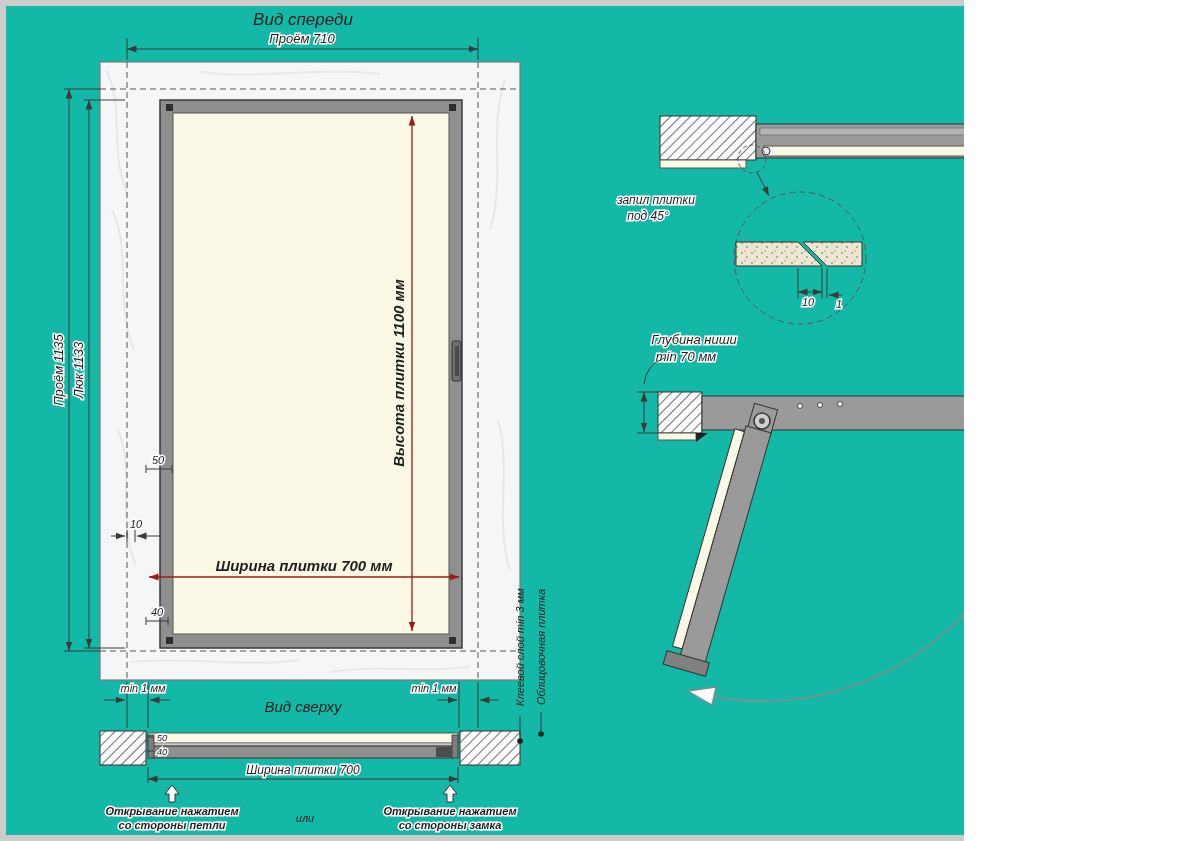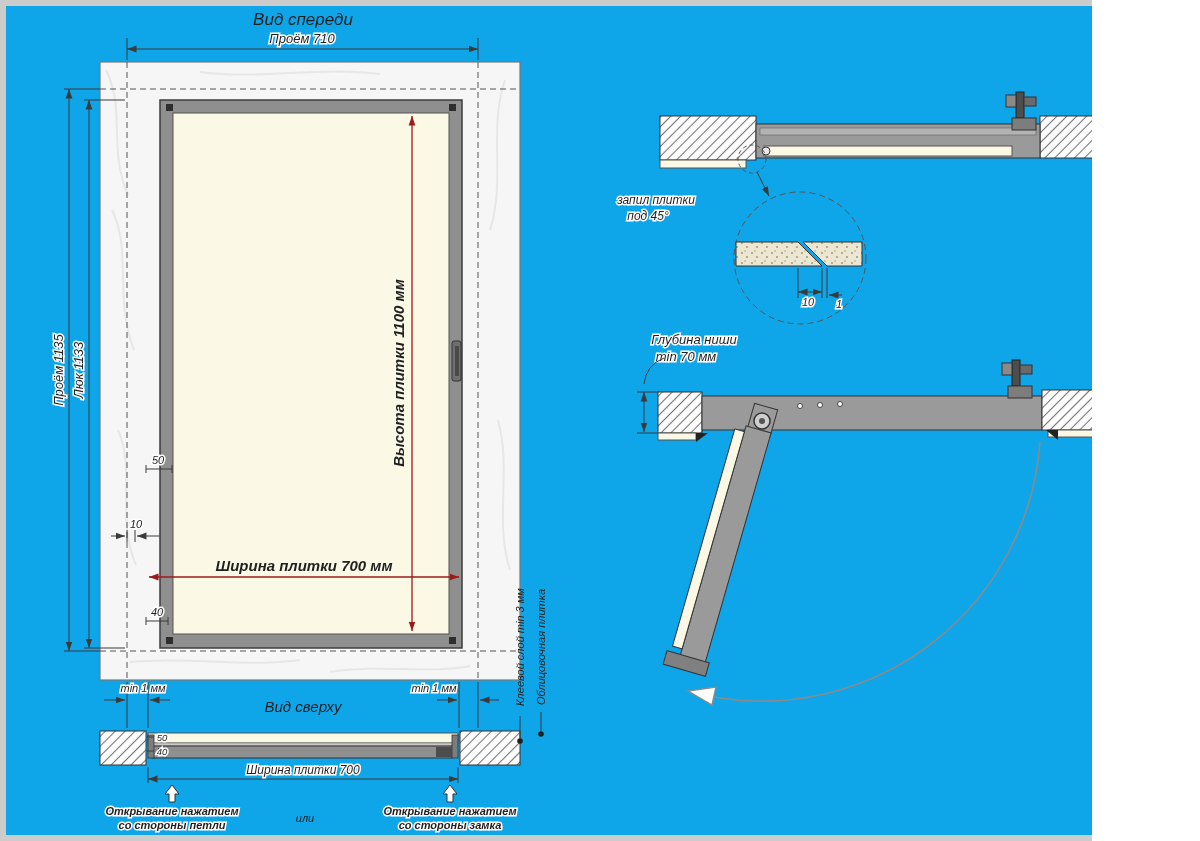--- a/index.html
+++ b/index.html
@@ -1,16 +1,16 @@
 <!DOCTYPE html>
 <html><head>
 <meta charset="utf-8">
 <style>
   html,body{margin:0;padding:0;background:#ffffff;}
-  .canvas{position:relative;width:1092px;height:841px;background:#0ea5e9;overflow:hidden;}
+  .canvas{position:relative;width:964px;height:841px;background:#14b8a6;overflow:hidden;}
   svg{display:block;}
   svg text{font-family:"Liberation Sans","DejaVu Sans",sans-serif;fill:#1f1f1f;}
   .it{font-style:italic;}
   .b{font-weight:bold;}
   .halo{stroke:#ffffff;stroke-width:3px;paint-order:stroke;}
   .thin{stroke:#3a3a3a;stroke-width:1;fill:none;}
   .dash{stroke:#555;stroke-width:1;stroke-dasharray:6 4;fill:none;}
   .dash2{stroke:#555;stroke-width:1;stroke-dasharray:4 3;fill:none;}
   .vein{stroke:#e7e7e7;stroke-width:2;fill:none;}
 </style>

